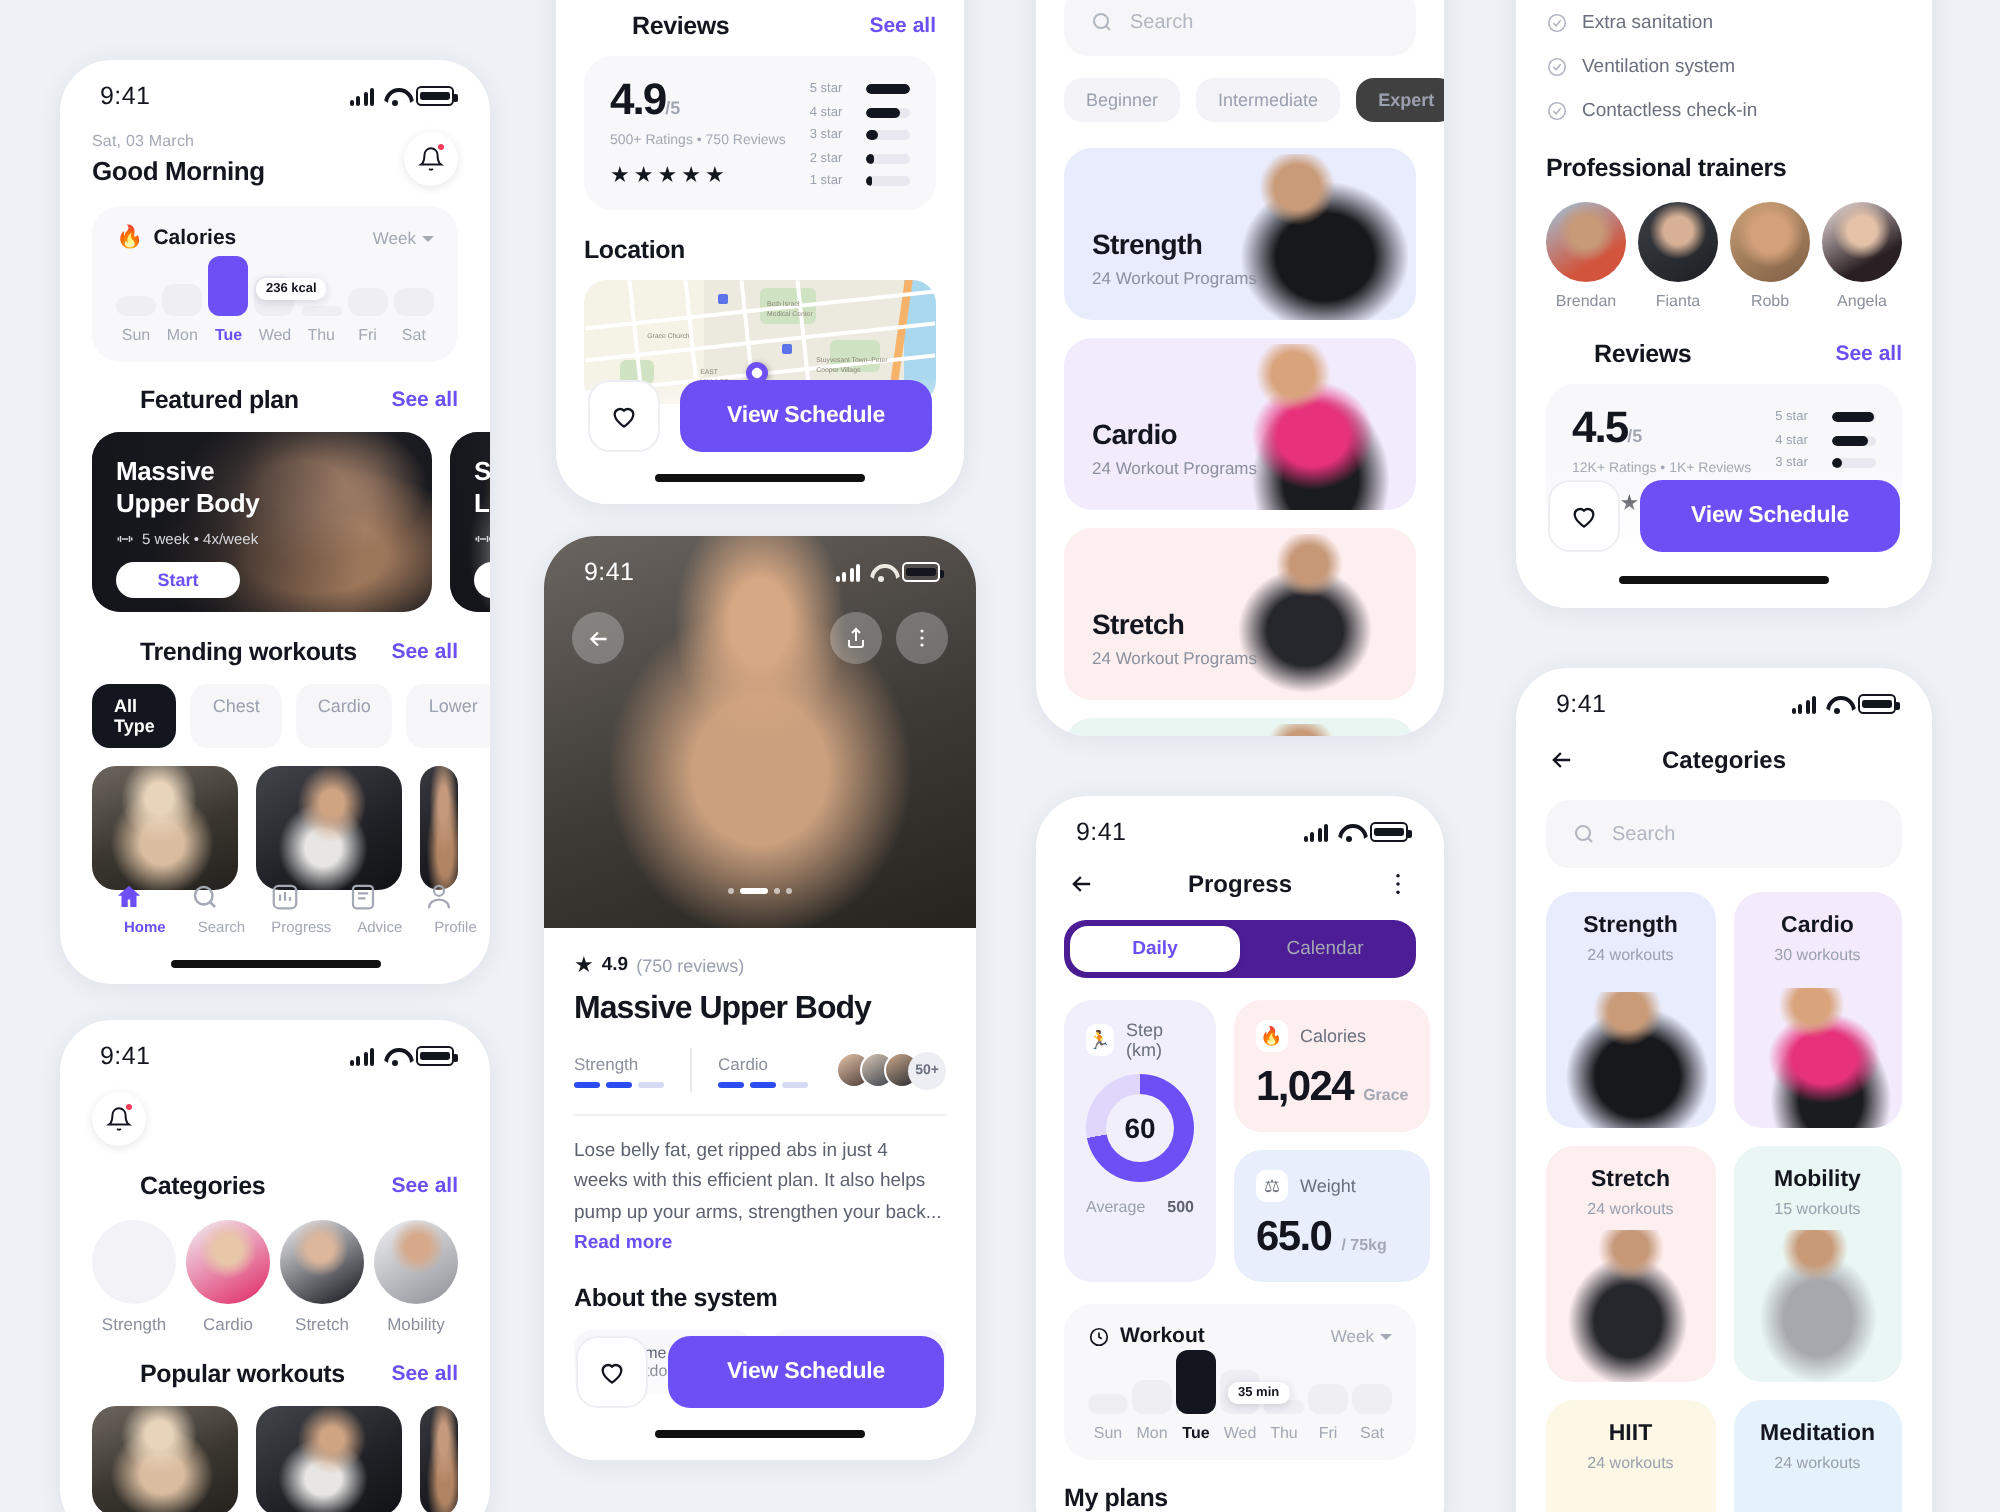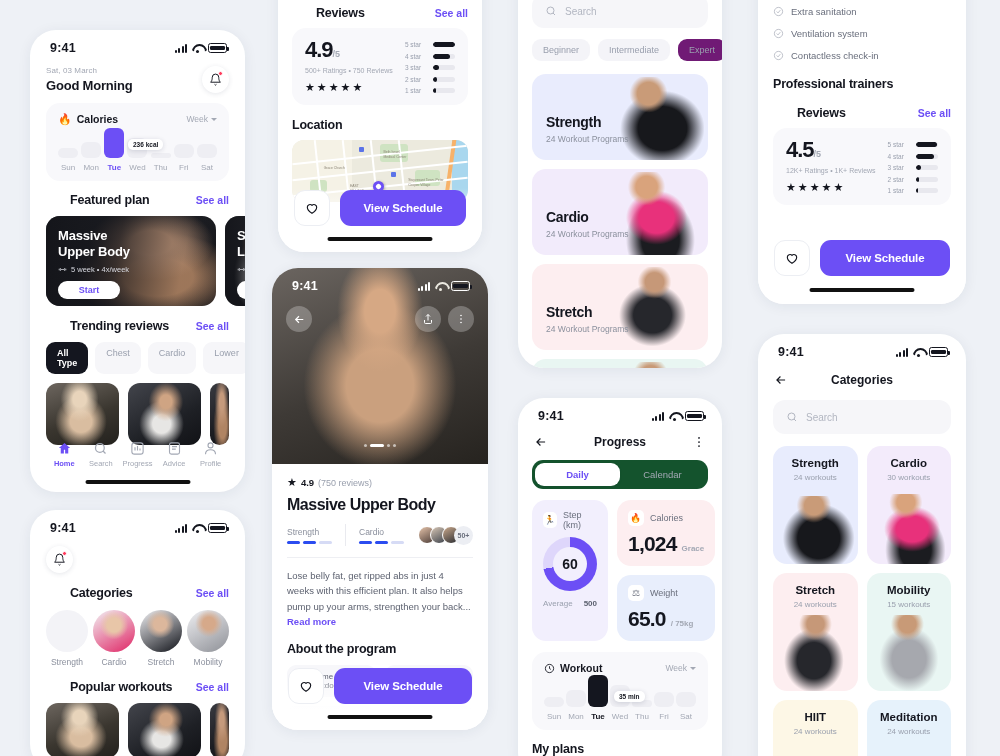--- a/index.html
+++ b/index.html
@@ -20,21 +20,21 @@
     overflow: hidden;
     box-shadow: 0 2px 14px rgba(30,40,70,.07);
   }
   .phone.flat { border-radius: 22px; }
 
   
   .statusbar {
     height: 30px; display: flex; align-items: center; justify-content: space-between;
     padding: 6px 18px 0 20px;
   }
-  .st-time { font-size: 12.5px; font-weight: 700; color: #14161f; letter-spacing: .2px; }
+  .st-time { font-size: 12.5px; font-weight: 400; color: #14161f; letter-spacing: .2px; }
   .st-icons { display: flex; align-items: center; gap: 5px; }
   .bars { display: flex; align-items: flex-end; gap: 1.5px; height: 9px; }
   .bars i { width: 2px; background: #14161f; border-radius: 1px; display: block; }
   .bars i:nth-child(1){height:3px} .bars i:nth-child(2){height:5px}
   .bars i:nth-child(3){height:7px} .bars i:nth-child(4){height:9px}
   .wifi { width: 11px; height: 9px; position: relative; }
   .wifi:before {
     content:""; position:absolute; left:0; top:0; width:11px; height:11px;
     border: 2px solid #14161f; border-radius: 50%;
     clip-path: polygon(0 0, 100% 0, 100% 45%, 50% 75%, 0 45%);
@@ -112,21 +112,21 @@
   .ph-trainer4 { background: radial-gradient(circle at 50% 36%, #e4c2a8 0 22%, rgba(228,194,168,0) 44%), linear-gradient(150deg,#f3e3e0,#2a2023 70%); }
 
   
   .chip { border-radius:9px; font-size:9px; padding:6px 11px; background:#f6f6f9; color:#9aa0ae; }
   .chip.dark { background:#14161f; color:#fff; font-weight:700; }
 
   
   .tabbar { display:flex; align-items:flex-start; justify-content:space-between; padding:0 16px; }
   .tab { display:flex; flex-direction:column; align-items:center; gap:3px; width:40px; }
   .tab svg { width:15px; height:15px; }
-  .tab span { font-size:7.5px; color:#a3a8b4; }
+  .tab span { font-size:7.5px; color:#a3a8b4;margin-left:16px; }
   .tab.act span { color:#6c4ff5; font-weight:700; }
 
   
   .catcircle { width:42px; height:42px; border-radius:50%; background:#f3f3f7; overflow:hidden; position:relative; }
   .catlbl { font-size:8.5px; color:#8b909d; text-align:center; margin-top:5px; }
 
   
   .rev-card { background:#f8f8fb; border-radius:14px; padding:11px 13px; display:flex; gap:12px; }
   .rev-score { font-size:22px; font-weight:700; color:#14161f; letter-spacing:-1px; line-height:1;}
   .rev-of { font-size:9px; color:#a3a8b4; font-weight:600;}
@@ -159,21 +159,21 @@
   .map .pin:after { content:""; position:absolute; inset:3.4px; background:#fff; border-radius:50%;}
   .map .mtxt { position:absolute; font-size:3.4px; color:#8b8576; white-space:nowrap; }
   .map .msq { position:absolute; width:5px; height:5px; background:#5b73e8; border-radius:1px;}
 
   
   .ctile { border-radius:14px; position:relative; overflow:hidden; height:86px; }
   .ctile .t { position:absolute; left:14px; bottom:30px; font-size:14px; font-weight:700; color:#14161f; letter-spacing:-.3px;}
   .ctile .s { position:absolute; left:14px; bottom:16px; font-size:8.5px; color:#8b909d;}
 
   
-  .seg { background:#14532d; border-radius:11px; padding:3px; display:flex; }
+  .seg { background:#4c1d95; border-radius:11px; padding:3px; display:flex; }
   .seg div { flex:1; text-align:center; font-size:9.5px; padding:6px 0; border-radius:9px; color:#a3a8b4; }
   .seg div.act { background:#fff; color:#6c4ff5; font-weight:700; box-shadow:0 1px 3px rgba(30,40,70,.08);}
   .mcard { border-radius:14px; padding:10px 11px; }
   .mcard .h { display:flex; align-items:center; gap:6px; font-size:9px; color:#6a6f7d; }
   .mico { width:16px; height:16px; border-radius:5px; background:#fff; display:flex; align-items:center; justify-content:center; font-size:9px;}
   .bignum { font-size:21px; font-weight:700; color:#14161f; letter-spacing:-.8px;}
   .unit { font-size:8px; color:#a3a8b4; font-weight:600;}
 
   .grid2 { display:grid; grid-template-columns:1fr 1fr; gap:9px; }
 
@@ -300,21 +300,21 @@
                 </svg>
             </div>
           </div>
           <div class="start-btn" style="width:40px;"></div>
         </div>
       </div>
     </div>
 
     <div style="padding:13px 16px 0;">
       <div class="sec-head">
-        <div class="sec-title">Trending reviews</div>
+        <div class="sec-title">Trending workouts</div>
         <div class="see-all">See all</div>
       </div>
       <div style="display:flex; gap:7px; margin-top:9px;">
         <div class="chip dark">All Type</div>
         <div class="chip">Chest</div>
         <div class="chip">Cardio</div>
         <div class="chip">Lower</div>
       </div>
       <div style="display:flex; gap:9px; margin-top:9px;">
         <div class="ph-woman-gym" style="width:86px;height:62px;border-radius:12px;"></div>
@@ -596,21 +596,21 @@
         </div>
       </div>
 
       <div style="height:1px;background:#eeeff3;margin:11px 0 10px;"></div>
 
       <div style="font-size:9.5px;line-height:1.62;color:#5d6270;">
         <span>Lose belly fat, get ripped abs in just 4 weeks with this efficient plan. It also helps pump up your arms, strengthen your back...</span>
         <span style="color:#6c4ff5;font-weight:600">Read more</span>
       </div>
 
-      <div class="sec-title" style="margin-top:12px;">About the program</div>
+      <div class="sec-title" style="margin-top:12px;">About the system</div>
       <div class="grid2" style="margin-top:9px;">
         <div style="background:#f7f7fa;border-radius:9px;padding:7px 9px;display:flex;align-items:center;gap:6px;">
           <svg viewBox="0 0 24 24" width="11" height="11" fill="none" stroke="#8b909d" stroke-width="1.8">
               <path d="M3 10l9-7 9 7v9a2 2 0 01-2 2H5a2 2 0 01-2-2z"></path>
             </svg>
           <span style="font-size:8px;color:#5d6270">Home / Outdoors</span>
         </div>
         <div style="background:#f7f7fa;border-radius:9px;padding:7px 9px;display:flex;align-items:center;gap:6px;">
           <svg viewBox="0 0 24 24" width="11" height="11" fill="#8b909d">
               <path d="M2 10h2v4H2zm3-2h2v8H5zm12 0h2v8h-2zm3 2h2v4h-2zM8 11h8v2H8z"></path>
@@ -651,21 +651,21 @@
       <div class="searchbar">
         <svg viewBox="0 0 24 24" width="12" height="12" fill="none" stroke="#b2b6c1" stroke-width="2">
             <circle cx="11" cy="11" r="7"></circle>
             <path d="M20 20l-4-4"></path>
           </svg>
         <span>Search</span>
       </div>
       <div style="display:flex; gap:8px; margin-top:11px;">
         <div class="chip" style="background:#f4f4f8;">Beginner</div>
         <div class="chip" style="background:#f4f4f8;">Intermediate</div>
-        <div class="chip" style="background:#701a75;">Expert</div>
+        <div class="chip" style="background:#404040;font-weight:bold;">Expert</div>
       </div>
 
       <div style="margin-top:13px; display:flex; flex-direction:column; gap:9px;">
         <div class="ctile" style="background:#e9ecfd;">
           <div style="position:absolute;right:4px;bottom:0;width:56%;height:96%;background:radial-gradient(circle at 44% 20%,#c99b78 0 13%,rgba(201,155,120,0) 22%),radial-gradient(ellipse at 58% 62%,#17181c 0 30%,rgba(23,24,28,0) 52%);"></div>
           <div class="t">Strength</div>
           <div class="s">24 Workout Programs</div>
         </div>
         <div class="ctile" style="background:#f2ebfb;">
           <div style="position:absolute;right:4px;bottom:0;width:56%;height:96%;background:radial-gradient(circle at 42% 18%,#d9a37c 0 12%,rgba(217,163,124,0) 21%),radial-gradient(ellipse at 52% 55%,#e8317b 0 24%,rgba(232,49,123,0) 42%),radial-gradient(ellipse at 56% 82%,#1b1c20 0 24%,rgba(27,28,32,0) 44%);"></div>
@@ -830,20 +830,38 @@
         <div class="checkrow">
           <svg viewBox="0 0 24 24" fill="none" stroke="#b2b6c1" stroke-width="1.8">
               <circle cx="12" cy="12" r="9"></circle>
               <path d="M8 12l3 3 5-6"></path>
             </svg>
           <span>Contactless check-in</span>
         </div>
       </div>
 
       <div class="sec-title" style="margin-top:16px;">Professional trainers</div>
+      <div style="display:flex; justify-content:space-between; margin-top:10px;">
+        <div>
+          <div style="width:40px;height:40px;border-radius:50%;" class="ph-trainer1"></div>
+          <div class="catlbl" style="font-size:8px">Brendan</div>
+        </div>
+        <div>
+          <div style="width:40px;height:40px;border-radius:50%;" class="ph-trainer2"></div>
+          <div class="catlbl" style="font-size:8px">Fianta</div>
+        </div>
+        <div>
+          <div style="width:40px;height:40px;border-radius:50%;" class="ph-trainer3"></div>
+          <div class="catlbl" style="font-size:8px">Robb</div>
+        </div>
+        <div>
+          <div style="width:40px;height:40px;border-radius:50%;" class="ph-trainer4"></div>
+          <div class="catlbl" style="font-size:8px">Angela</div>
+        </div>
+      </div>
 
       <div class="sec-head" style="margin-top:15px;">
         <div class="sec-title">Reviews</div>
         <div class="see-all">See all</div>
       </div>
       <div class="rev-card" style="margin-top:8px;">
         <div>
           <div style="display:flex; align-items:baseline;">
             <span class="rev-score">4.5</span>
             <span class="rev-of">/5</span>

